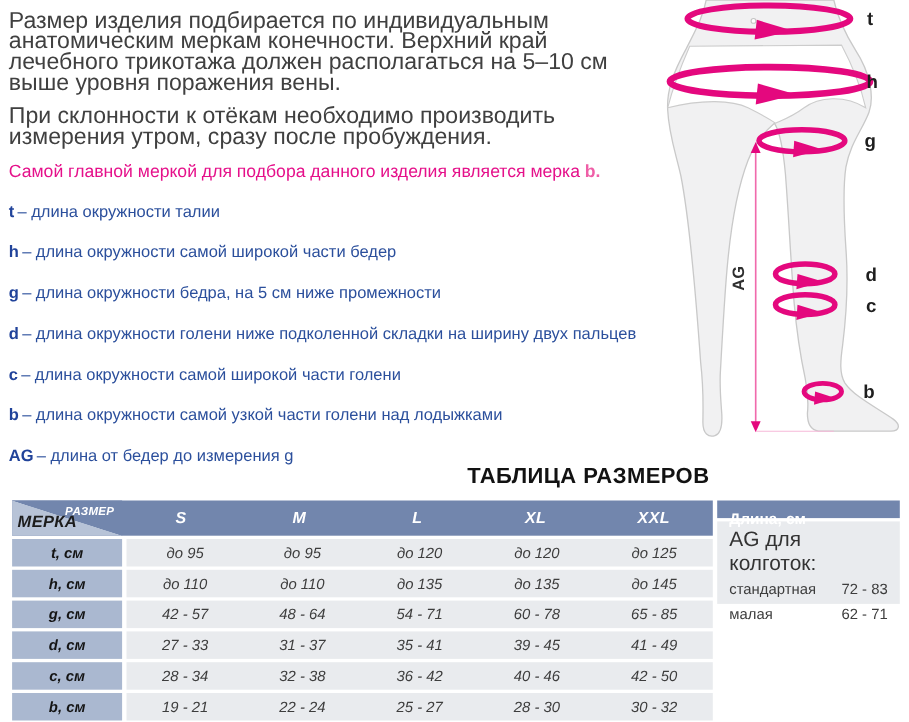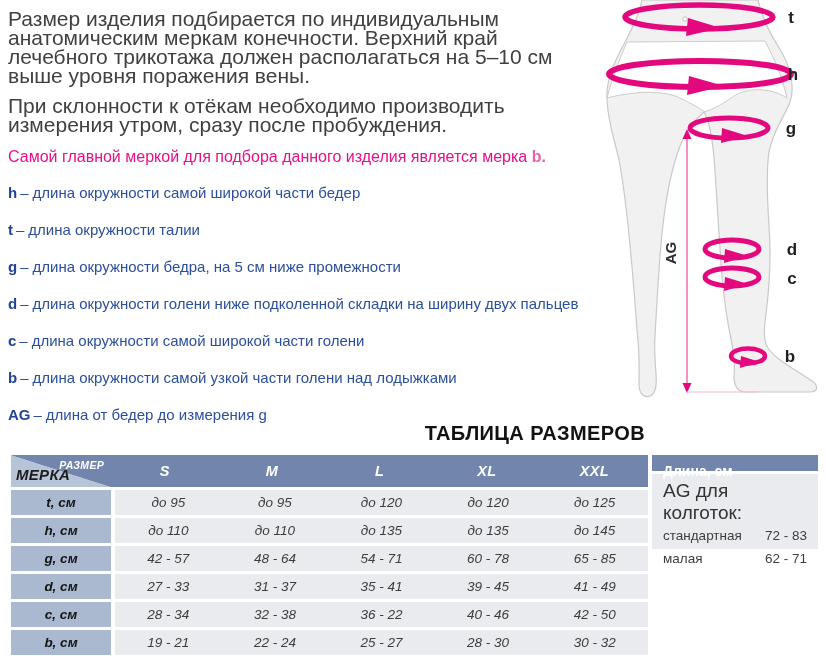--- a/index.html
+++ b/index.html
@@ -56,22 +56,22 @@
 </style>
 </head>
 <body>
 
 <div class="text-col">
   <p class="para">Размер изделия подбирается по индивидуальным анатомическим меркам конечности. Верхний край лечебного трикотажа должен располагаться на 5–10 см выше уровня поражения вены.</p>
   <p class="para">При склонности к отёкам необходимо производить измерения утром, сразу после пробуждения.</p>
   <p class="highlight"><span>Самой главной меркой для подбора данного изделия является мерка</span> <b>b.</b></p>
 
   <ul class="mlist">
+    <li><span class="key">t</span><span class="sep">–</span><span>длина окружности талии</span></li>
     <li><span class="key">h</span><span class="sep">–</span><span>длина окружности самой широкой части бедер</span></li>
-    <li><span class="key">t</span><span class="sep">–</span><span>длина окружности талии</span></li>
     <li><span class="key">g</span><span class="sep">–</span><span>длина окружности бедра, на 5 см ниже промежности</span></li>
     <li><span class="key">d</span><span class="sep">–</span><span>длина окружности голени ниже подколенной складки на ширину двух пальцев</span></li>
     <li><span class="key">c</span><span class="sep">–</span><span>длина окружности самой широкой части голени</span></li>
     <li><span class="key">b</span><span class="sep">–</span><span>длина окружности самой узкой части голени над лодыжками</span></li>
     <li><span class="key">AG</span><span class="sep">–</span><span>длина от бедер до измерения g</span></li>
   </ul>
 </div>
 
 <div class="figure">
   <svg width="228" height="430" viewBox="0 0 228 430">
@@ -190,21 +190,21 @@
       <div class="cell">39 - 45</div>
       <div class="cell">41 - 49</div>
     </div>
   </div>
 
   <div class="trow">
     <div class="rlabel">c, см</div>
     <div class="rdata">
       <div class="cell">28 - 34</div>
       <div class="cell">32 - 38</div>
-      <div class="cell">36 - 22</div>
+      <div class="cell">36 - 42</div>
       <div class="cell">40 - 46</div>
       <div class="cell">42 - 50</div>
     </div>
   </div>
 
   <div class="trow">
     <div class="rlabel">b, см</div>
     <div class="rdata">
       <div class="cell">19 - 21</div>
       <div class="cell">22 - 24</div>

